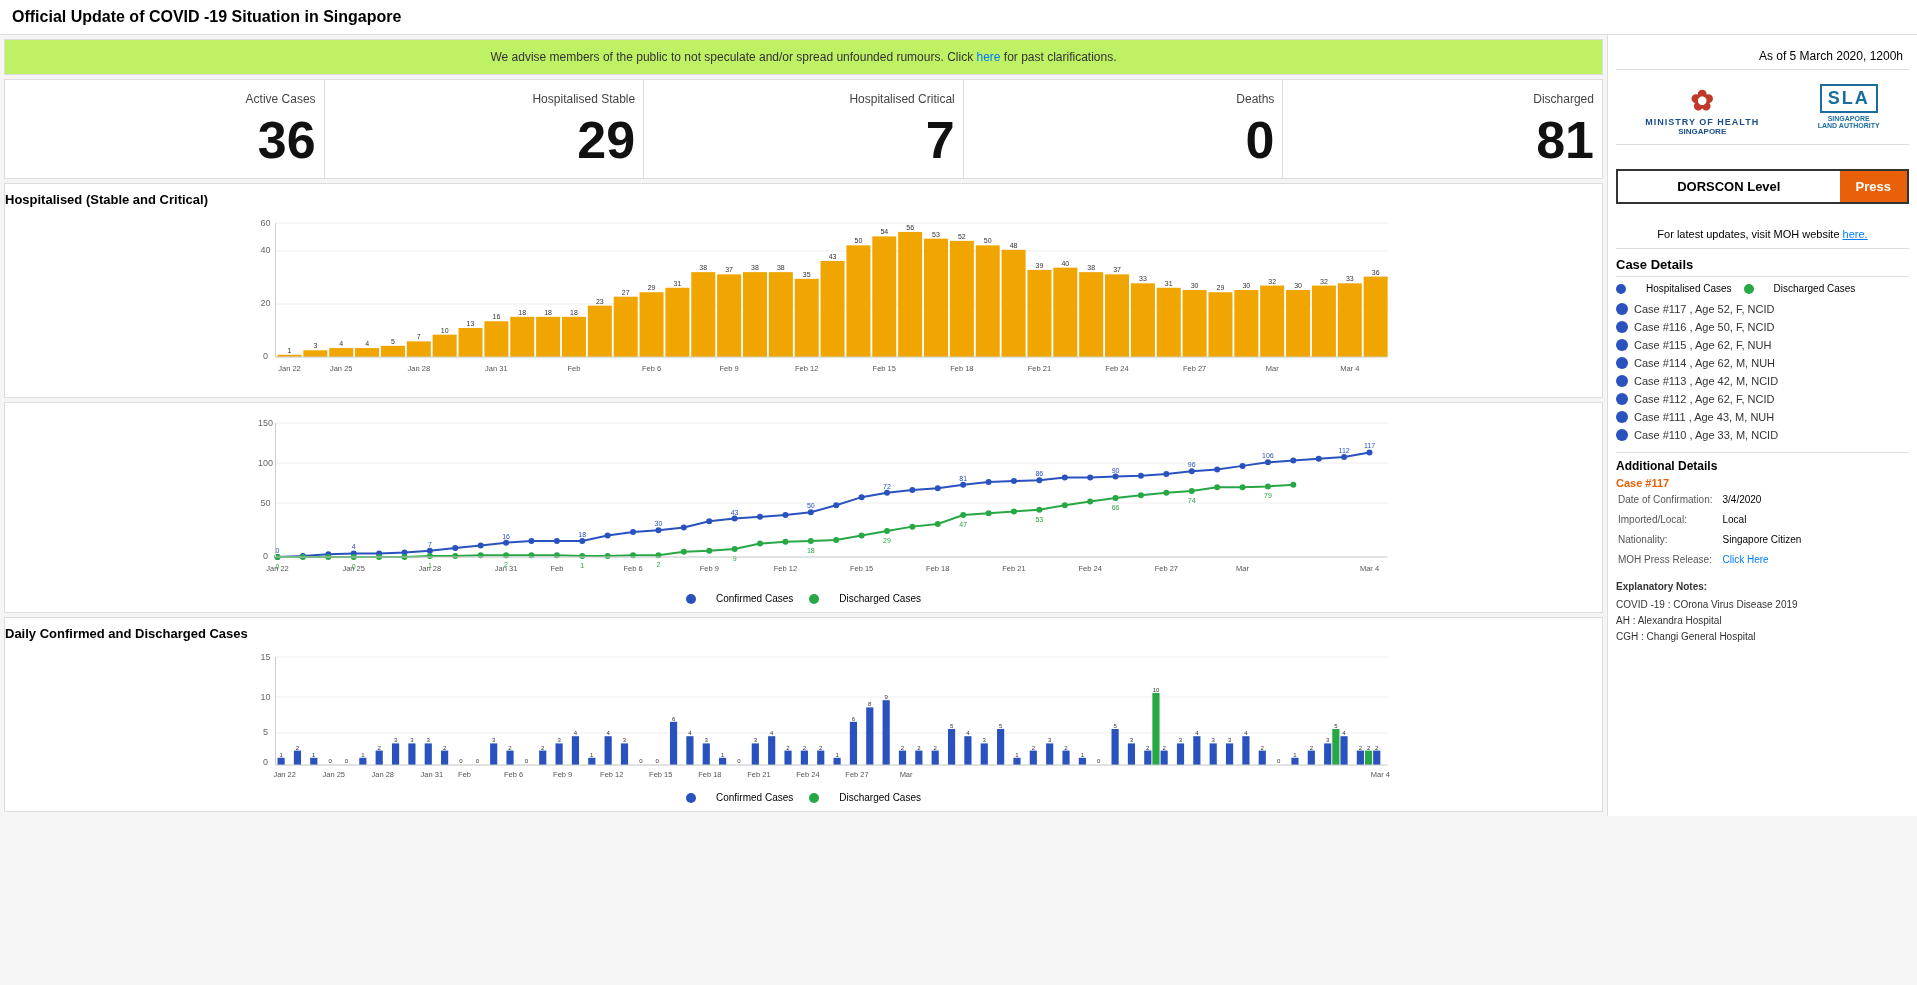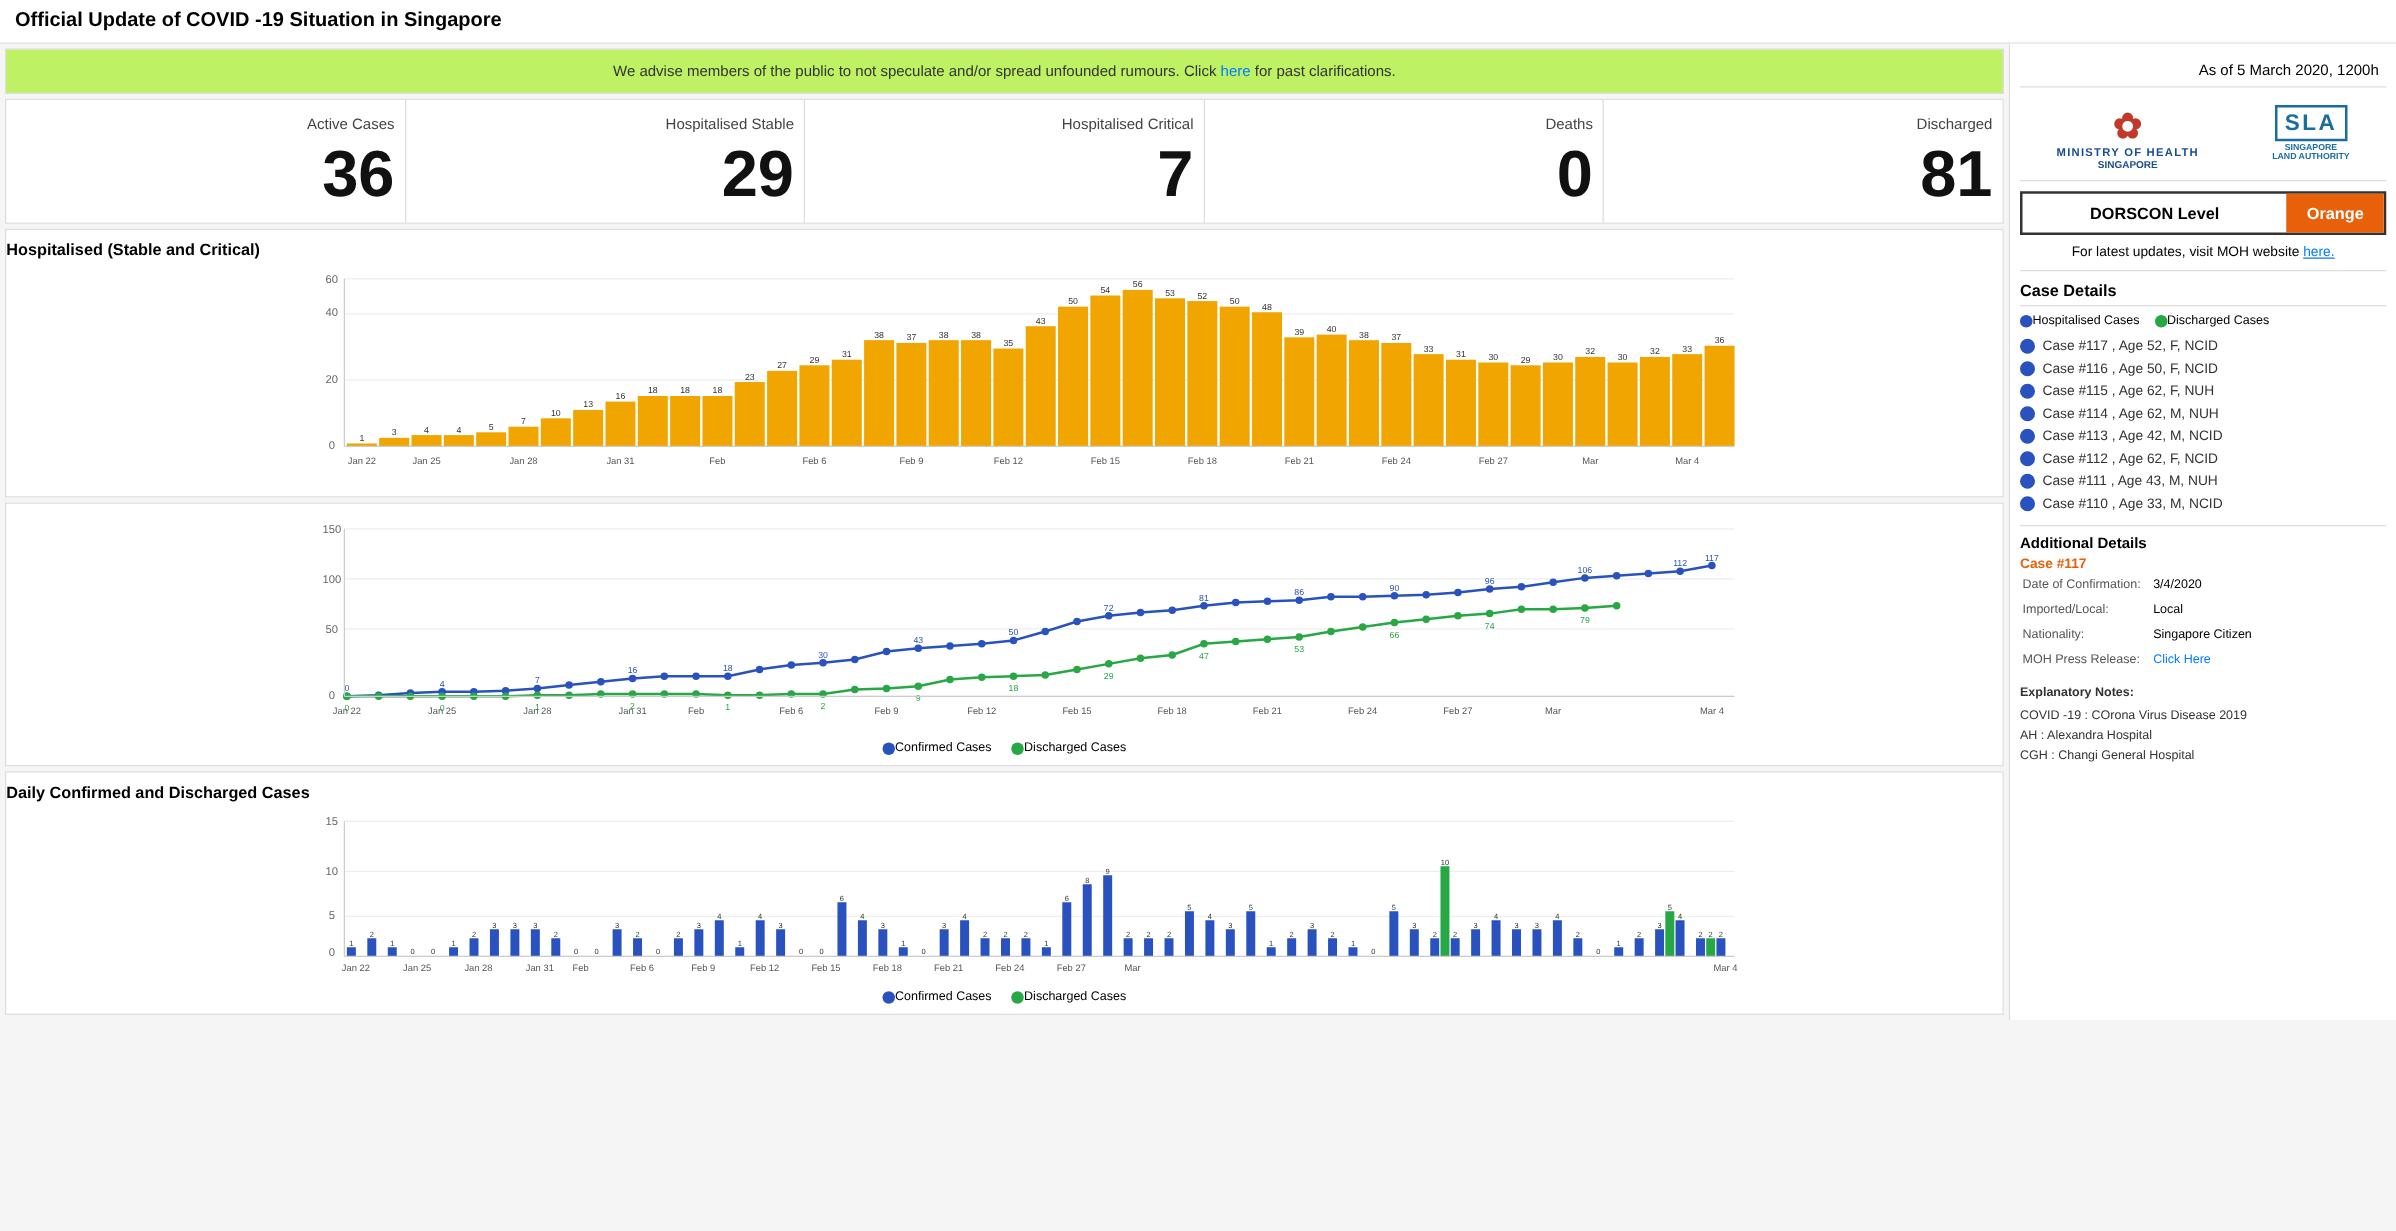--- a/index.html
+++ b/index.html
@@ -120,21 +120,21 @@
       align-items: center;
       color: #1a6e9e;
       font-size: 20px;
       font-weight: bold;
     }
     
     .dorscon-row {
       display: flex;
       align-items: center;
       border: 2px solid #333;
-      margin: 8px 0;
+      margin: 24px 0;
     }
     
     .dorscon-label {
       flex: 1;
       text-align: center;
       font-weight: bold;
       font-size: 13px;
       padding: 8px;
     }
     
@@ -166,21 +166,21 @@
     .legend-row {
       display: flex;
       gap: 12px;
       font-size: 10px;
       margin-bottom: 6px;
     }
     
     .legend-item {
       display: flex;
       align-items: center;
-      gap: 0;
+      gap: 20px;
     }
     
     .legend-dot {
       width: 10px;
       height: 10px;
       border-radius: 50%;
     }
     
     .case-list {
       list-style: none;
@@ -787,21 +787,21 @@
       </div>
       <div class="sla-logo">
         <div style="font-size:18px; font-weight:bold; color:#1a6e9e; border:2px solid #1a6e9e; padding:2px 6px; letter-spacing:2px;">SLA</div>
         <div style="font-size:7px; color:#1a6e9e; margin-top:2px;">SINGAPORE</div>
         <div style="font-size:7px; color:#1a6e9e;">LAND AUTHORITY</div>
       </div>
     </div>
 
     <div class="dorscon-row">
       <div class="dorscon-label">DORSCON Level</div>
-      <div class="dorscon-level">Orange</div>
+      <div class="dorscon-level">Press</div>
     </div>
 
     <div class="moh-update">
       <span>For latest updates, visit MOH website </span>
       <a href="#">here.</a>
     </div>
 
     <div class="case-details-title">Case Details</div>
 
     <div class="legend-row">

